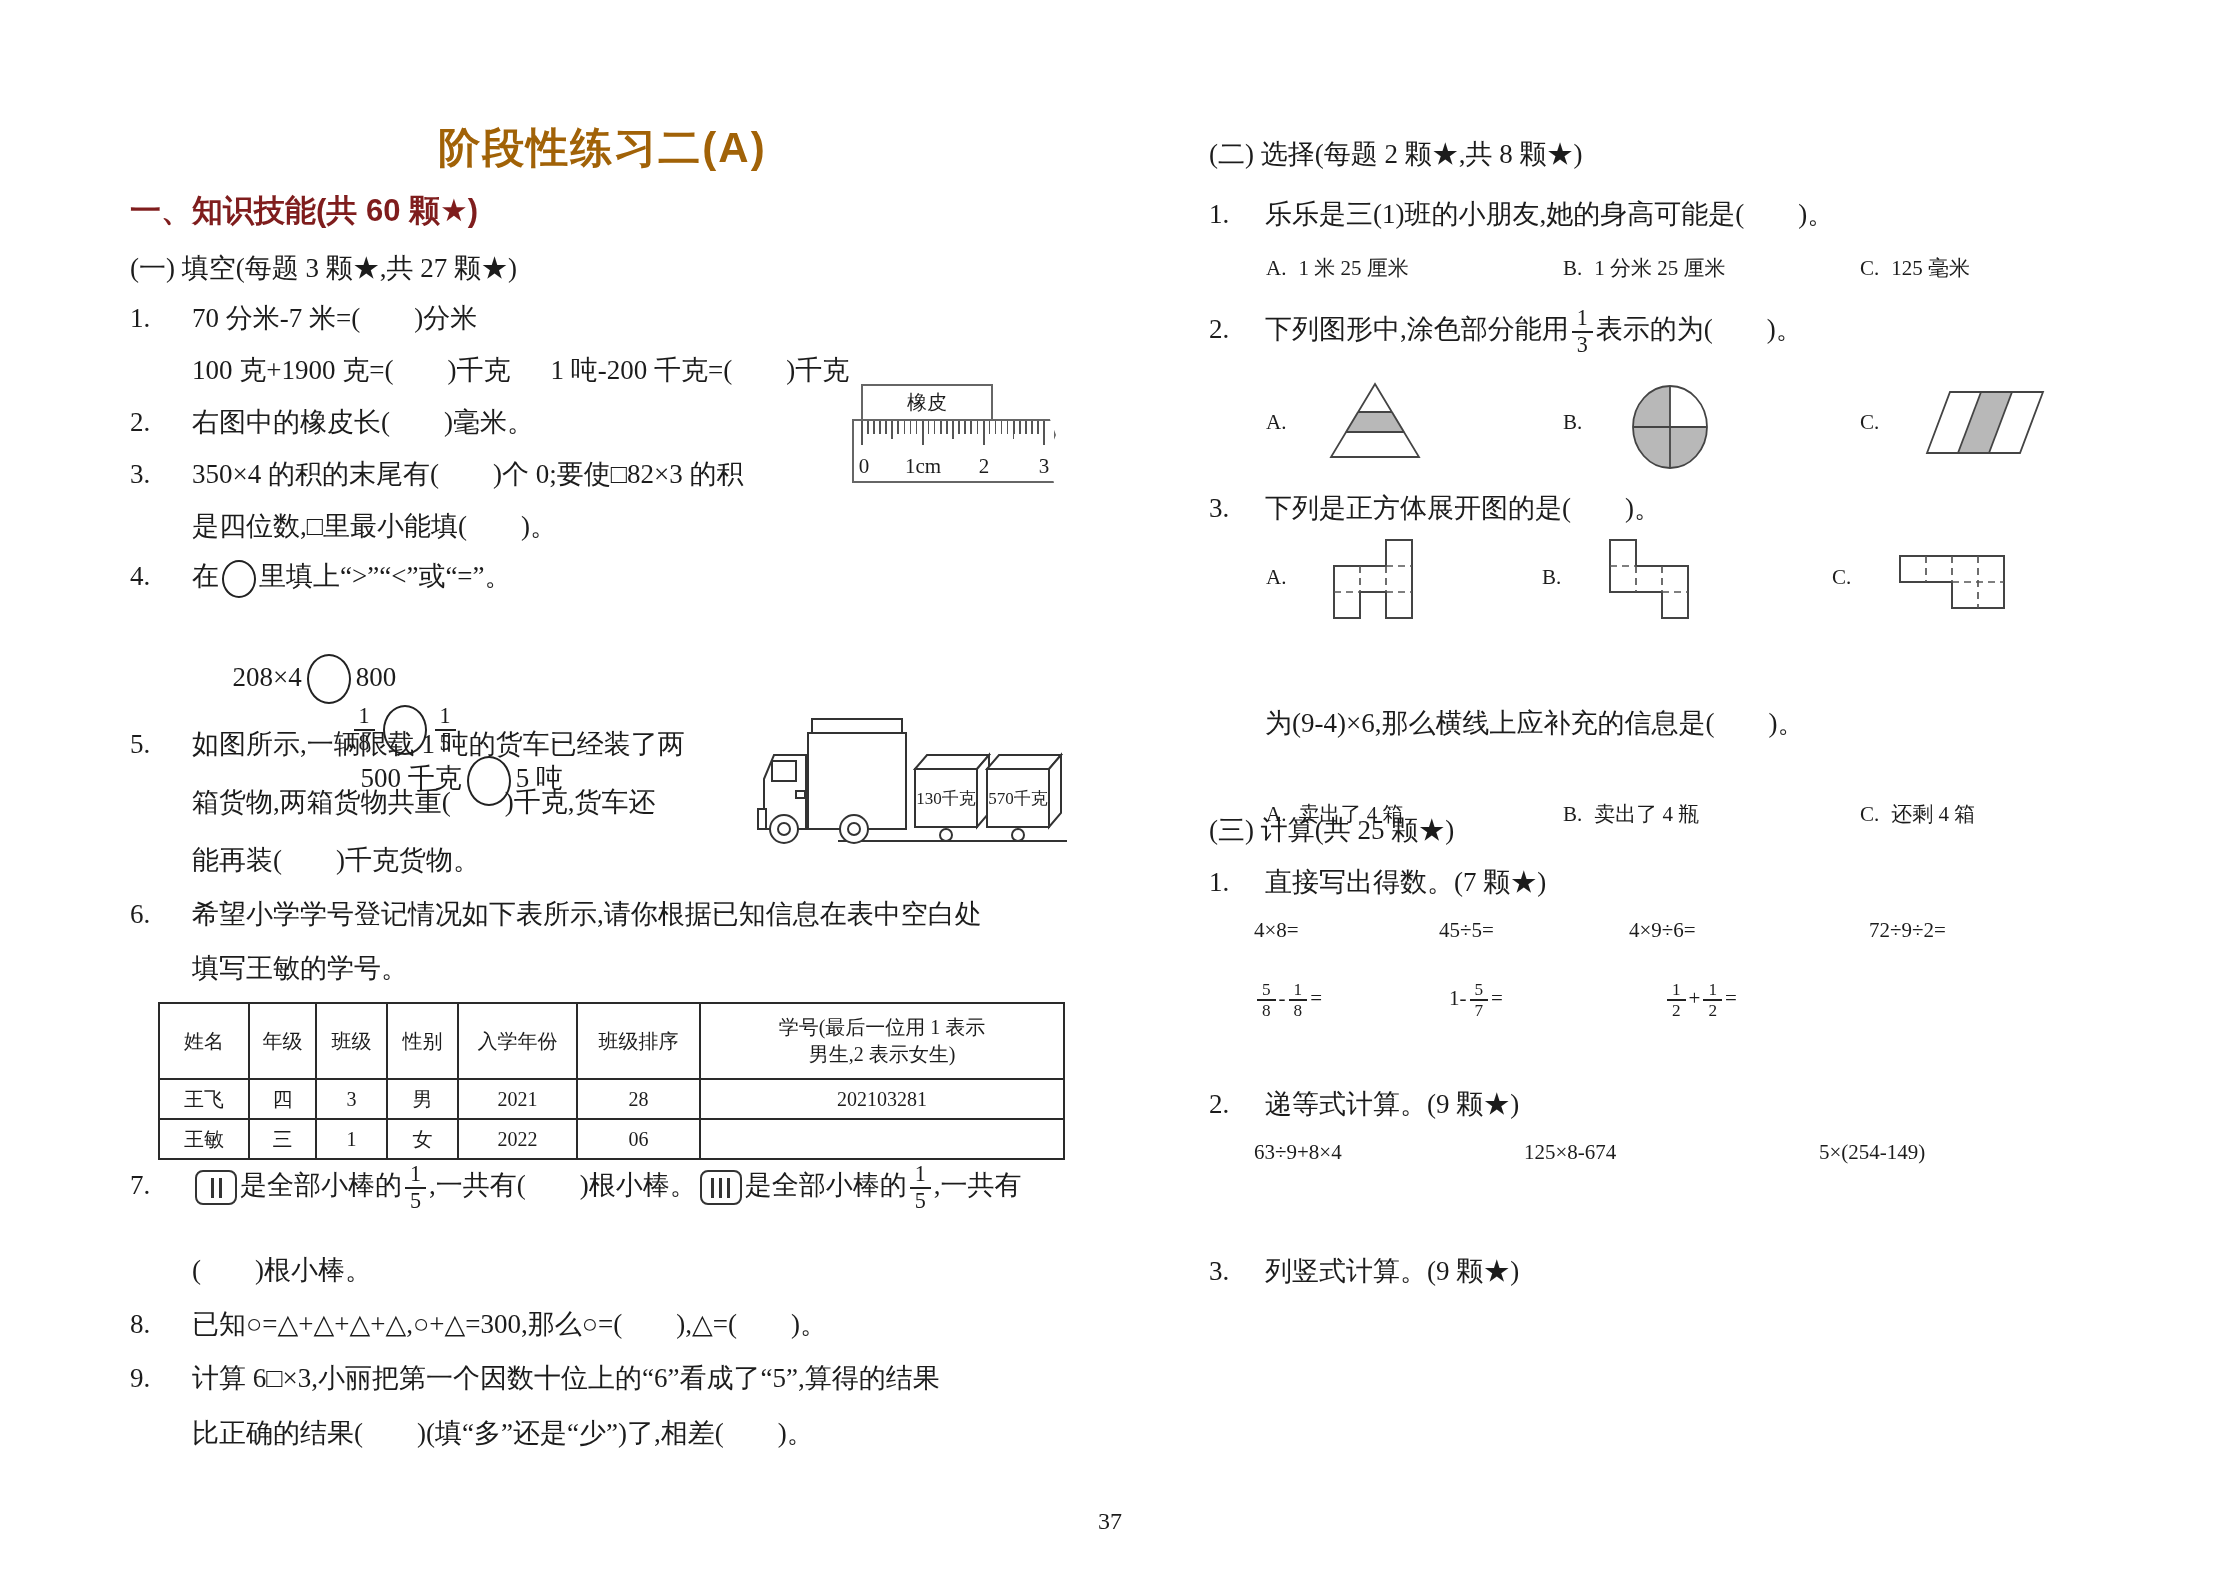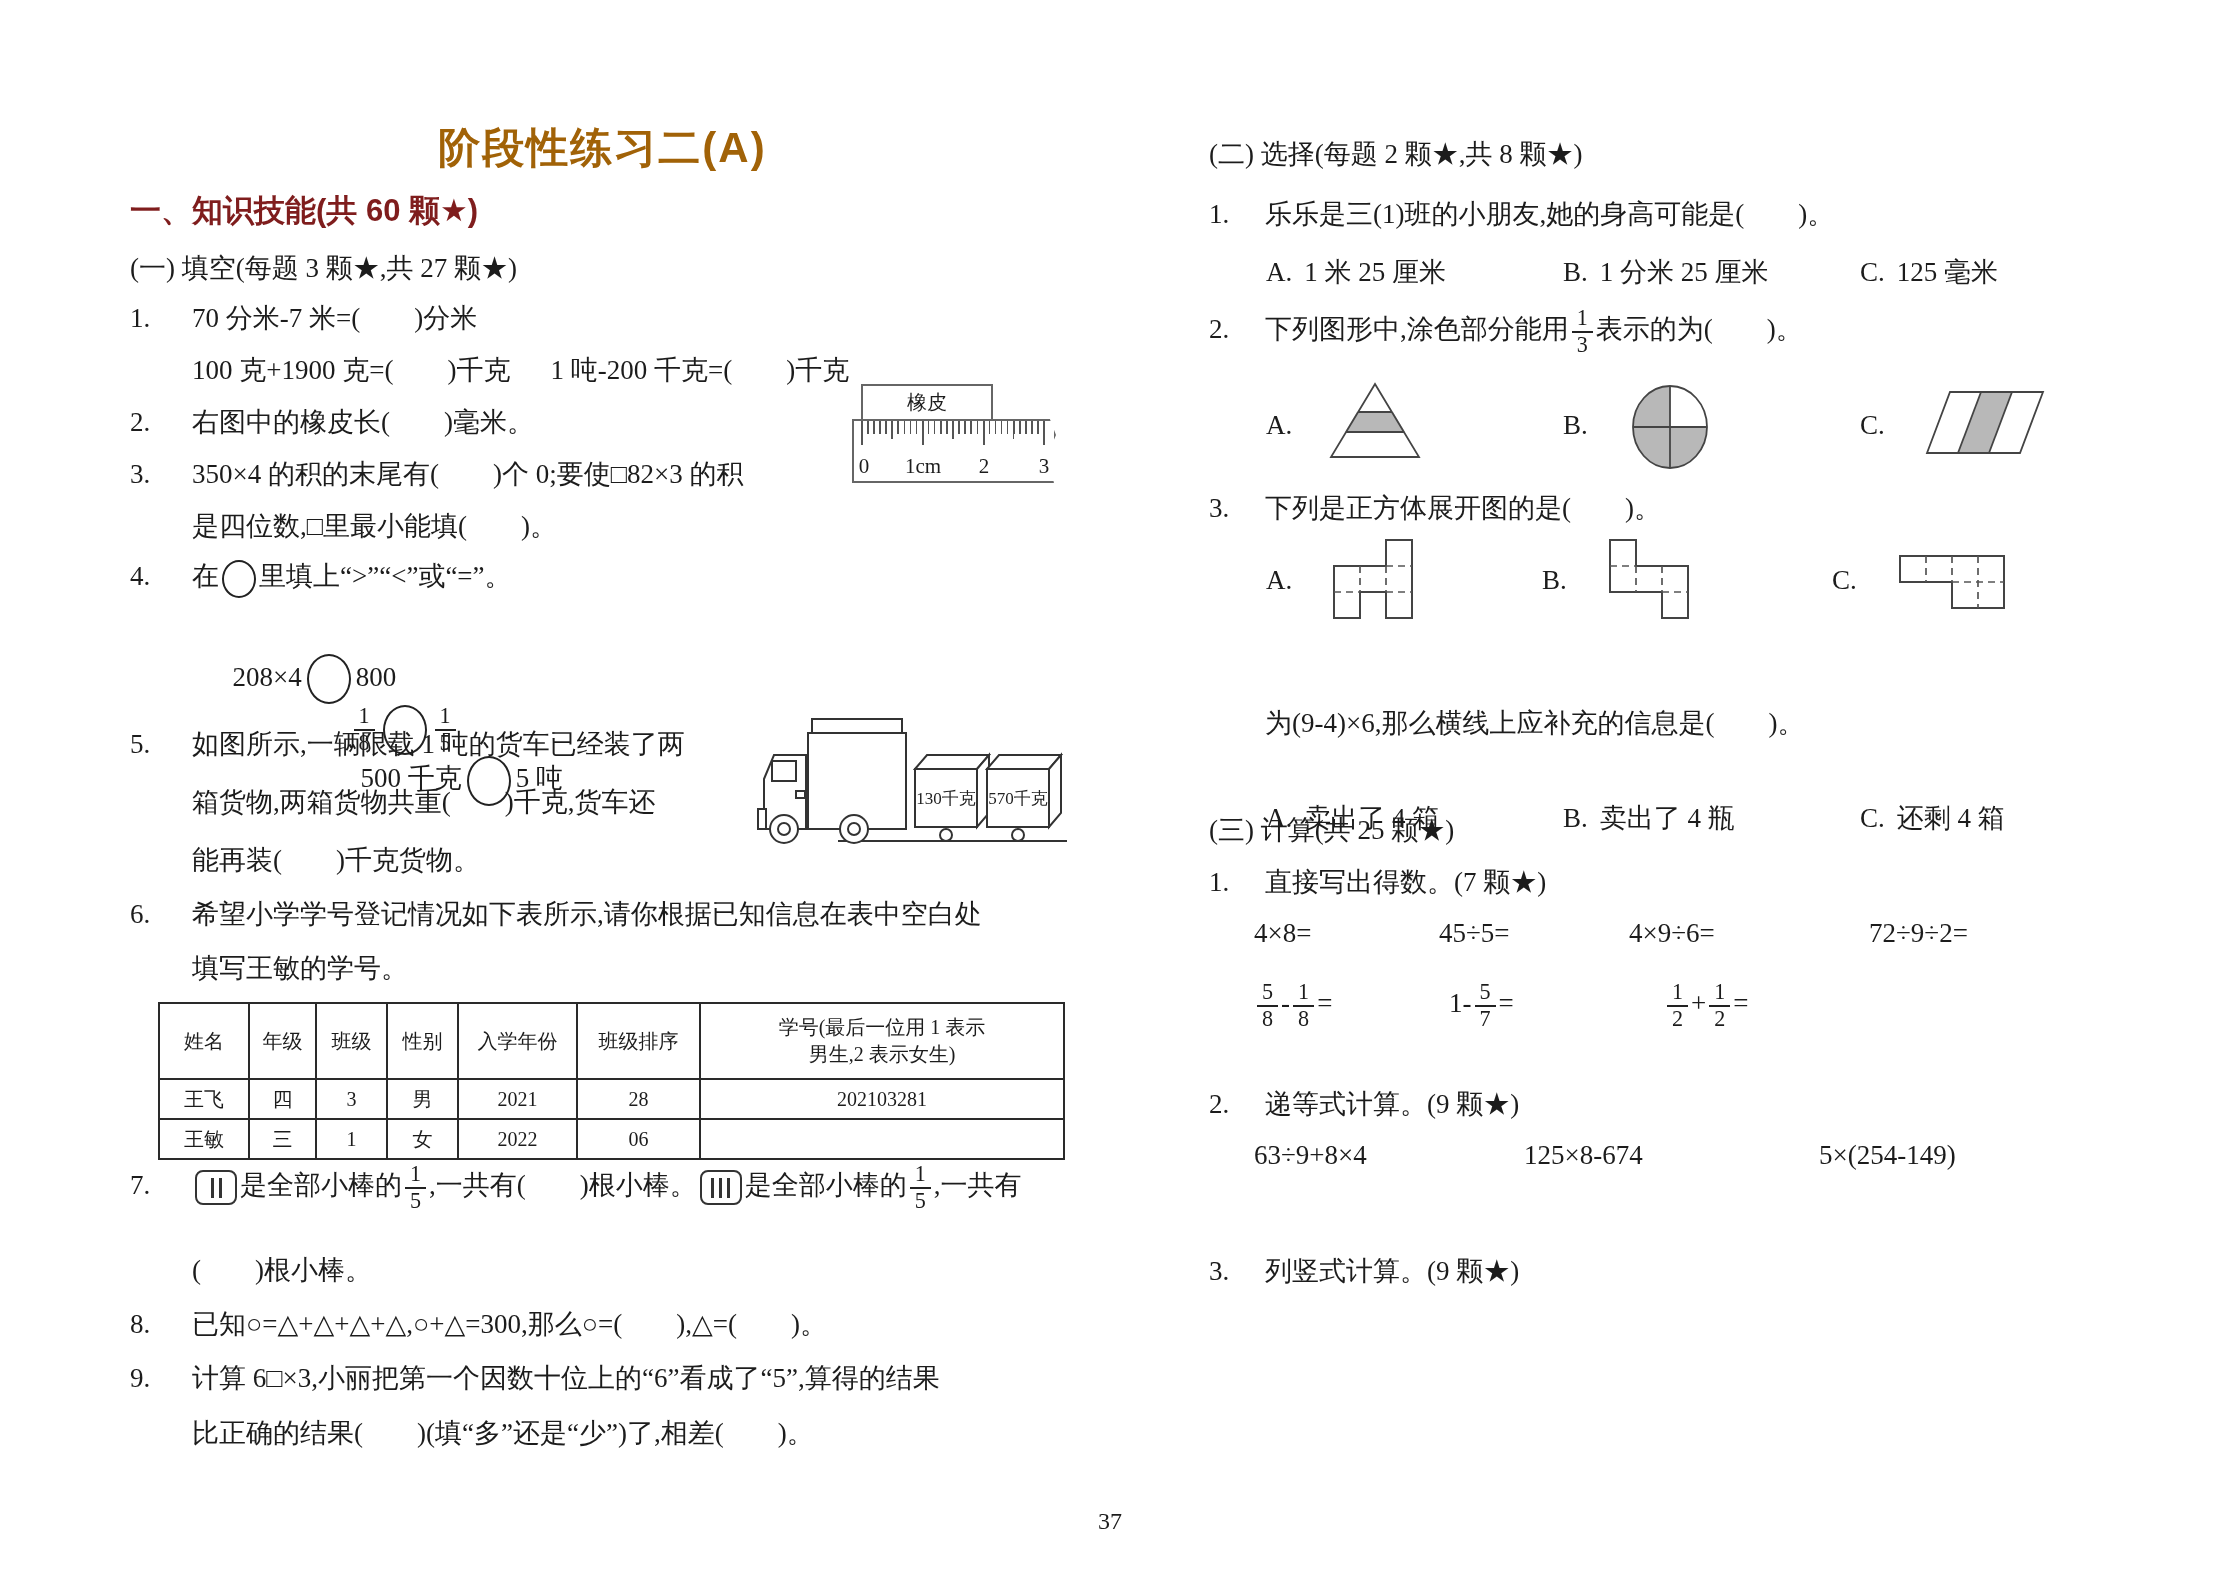--- a/index.html
+++ b/index.html
@@ -44,21 +44,21 @@
   .t-half{height:18px;background:repeating-linear-gradient(to right,#555 0 1.5px,transparent 1.5px 30.4px);}
   .t-major{height:24px;background:repeating-linear-gradient(to right,#555 0 2px,transparent 2px 60.8px);}
   .rnum{position:absolute;bottom:2px;transform:translateX(-50%);font-size:21px;}
   
   table.reg{border-collapse:collapse;table-layout:fixed;font-size:20px;text-align:center;}
   table.reg td,table.reg th{border:2px solid #2a2a2a;font-weight:normal;padding:0 2px;
                             vertical-align:middle;overflow:hidden;}
   table.reg th{height:74px;}
   table.reg td{height:38px;}
   .row-abs{position:absolute;left:0;width:100%;}
-  .opt{position:absolute;white-space:pre;font-size:27px;}
+  .opt{position:absolute;white-space:pre;font-size:21px;}
   .opt .lab{margin-right:12px;}
   .pgnum{position:absolute;left:0;top:1508px;width:2220px;text-align:center;font-size:24px;}
   svg{display:block;}
   .svgbox{position:absolute;}
 </style>
 </head>
 <body>
 
 <div class="page">
 

